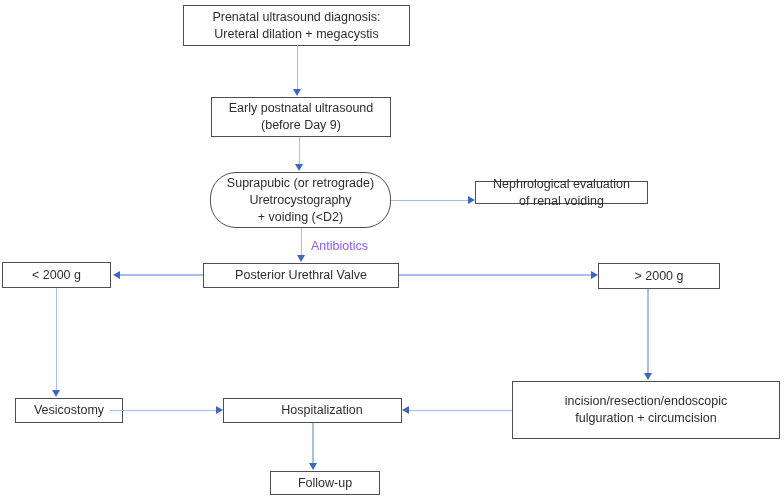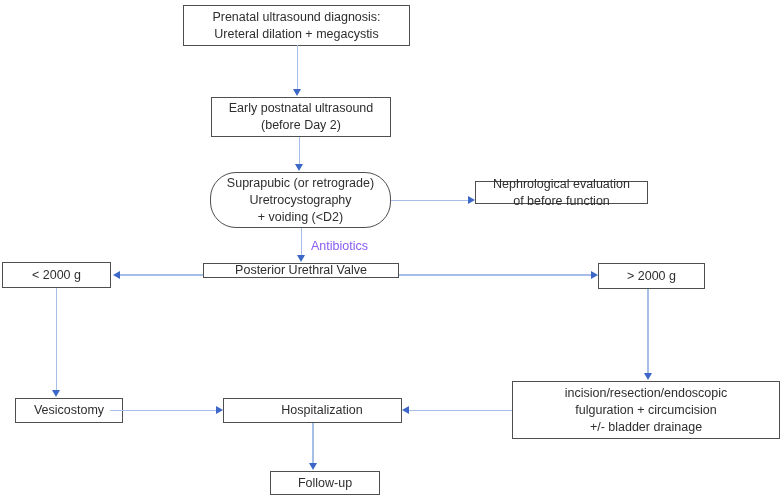--- a/index.html
+++ b/index.html
@@ -23,23 +23,23 @@
     text-align:center;
     font-size:12.5px;
     line-height:17px;
   }
   .node span { display:block; white-space:nowrap; }
 
   #n-prenatal { left:183px; top:5px;   width:227px; height:41px; }
   #n-postnatal{ left:211px; top:97px;  width:180px; height:40px; }
   #n-cysto    { left:210px; top:172px; width:181px; height:56px;border-radius:26px; }
   #n-nephro   { left:475px; top:181px; width:173px; height:23px; }
-  #n-puv      { left:203px; top:263px; width:196px; height:15px; }
+  #n-puv      { left:203px; top:263px; width:196px; height:25px; }
   #n-lt       { left:2px;   top:262px; width:109px; height:26px; }
-  #n-gt       { left:598px; top:263px; width:107px;  height:26px; }
+  #n-gt       { left:598px; top:263px; width:122px;  height:26px; }
   #n-vesi     { left:15px;   top:398px; width:108px; height:25px; }
   #n-hosp     { left:223px; top:398px; width:179px; height:25px;padding-left:19px; }
   #n-surg     { left:512px; top:381px; width:268px; height:58px;text-align:center; }
   #n-follow   { left:270px; top:471px; width:110px; height:24px; }
 
   .free-label {
     position:absolute;
     font-size:12.5px;
     color:#8b5cf6;
     white-space:nowrap;
@@ -88,32 +88,32 @@
 
 <div id="canvas">
 
   <div class="node" id="n-prenatal">
     <span>Prenatal ultrasound diagnosis:</span>
     <span>Ureteral dilation + megacystis</span>
   </div>
 
   <div class="node" id="n-postnatal">
     <span>Early postnatal ultrasound</span>
-    <span>(before Day 2)</span>
+    <span>(before Day 9)</span>
   </div>
 
   <div class="node" id="n-cysto">
     <span>Suprapubic (or retrograde)</span>
     <span>Uretrocystography</span>
     <span>+ voiding (&lt;D2)</span>
   </div>
 
   <div class="node" id="n-nephro">
     <span>Nephrological evaluation</span>
-    <span>of before function</span>
+    <span>of renal voiding</span>
   </div>
 
   <div class="node" id="n-puv">
     <span>Posterior Urethral Valve</span>
   </div>
 
   <div class="node" id="n-lt">
     <span>&lt; 2000 g</span>
   </div>
 
@@ -125,21 +125,20 @@
     <span>Vesicostomy</span>
   </div>
 
   <div class="node" id="n-hosp">
     <span>Hospitalization</span>
   </div>
 
   <div class="node" id="n-surg">
     <span>incision/resection/endoscopic</span>
     <span>fulguration + circumcision</span>
-    <span>+/- bladder drainage</span>
   </div>
 
   <div class="node" id="n-follow">
     <span>Follow-up</span>
   </div>
 
   <div class="free-label" id="lbl-antibiotics">Antibiotics</div>
 
   <div class="cl vline" id="a1-l"></div>
   <div class="ah ah-down" id="a1-h"></div>

